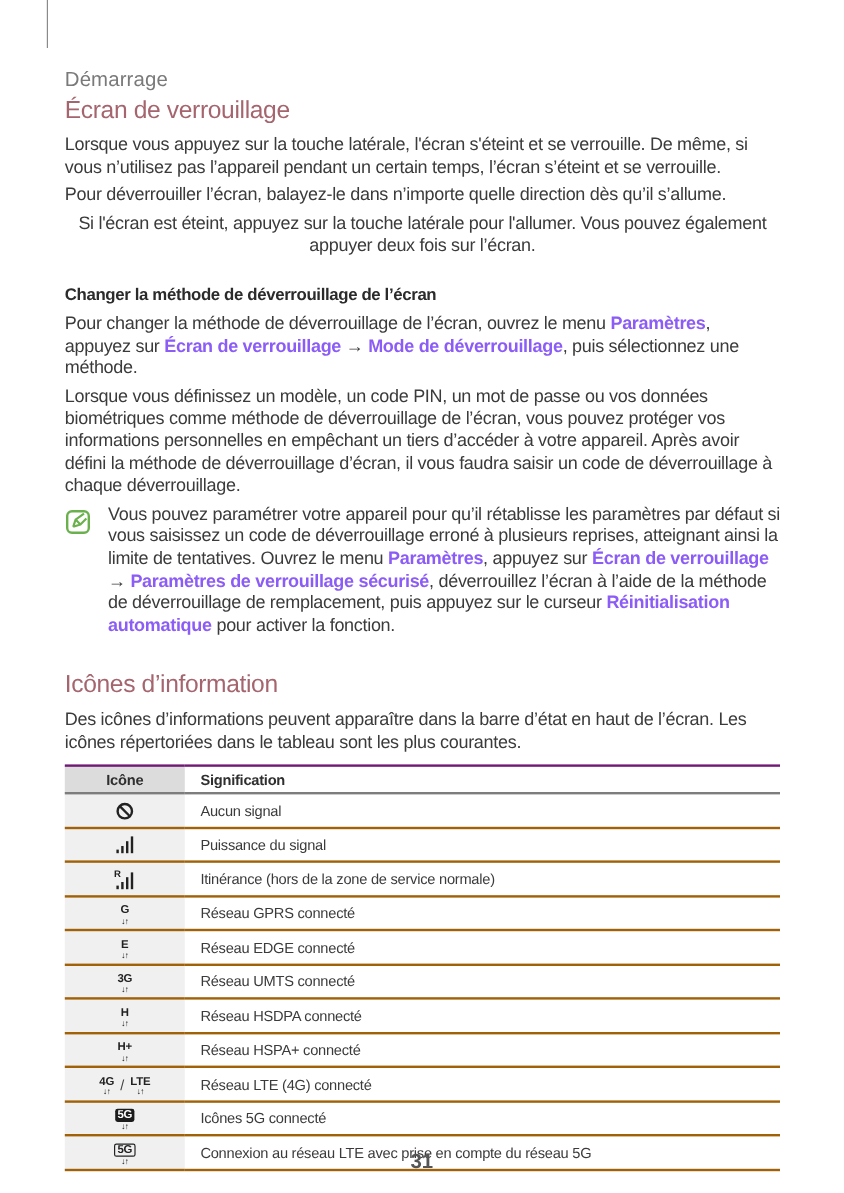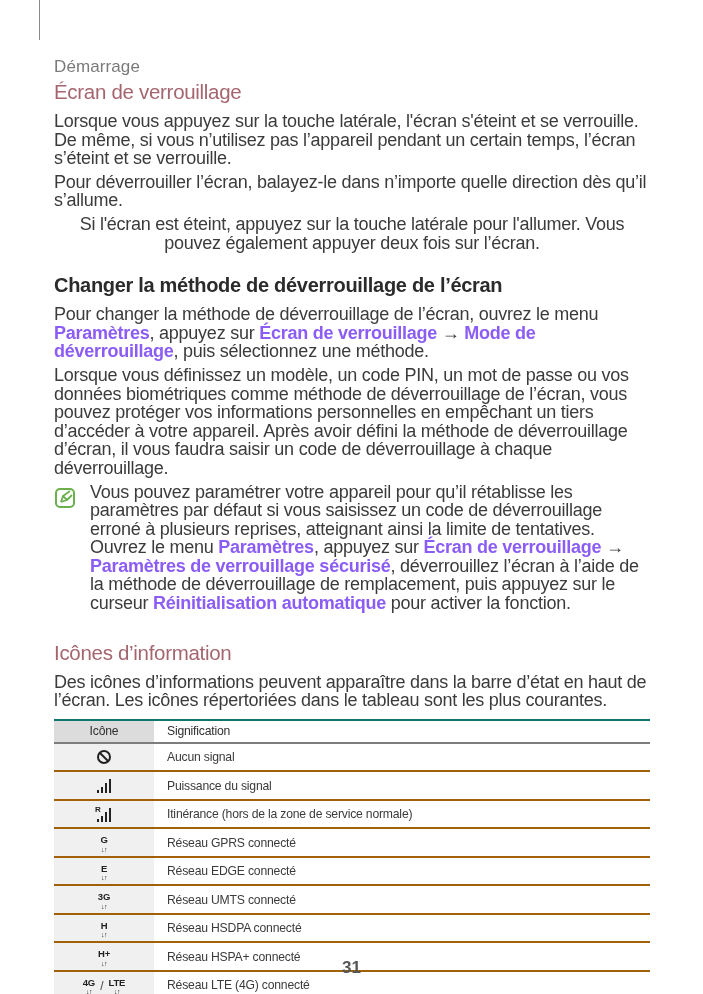--- a/index.html
+++ b/index.html
@@ -2,31 +2,31 @@
 <html><head>
 <meta charset="utf-8">
 <style>
   html, body { margin:0; padding:0; background:#ffffff; }
   body { width:703px; height:994px; position:relative; overflow:hidden;
          font-family:"Liberation Sans", sans-serif; color:#3a3a3a; }
   .vline { position:absolute; left:39px; top:0; width:1px; height:40px; background:#8a8a8a; }
   .chapter { position:absolute; left:54px; top:26px; font-size:17px; color:#7a7a7a; letter-spacing:0.1px;margin-top:31px; }
   .content { position:absolute; left:54px; top:80px; width:596px; }
   h1 { font-size:20.5px; font-weight:normal; color:#a5656e; margin:0 0 8px 0; letter-spacing:-0.3px; font-family:"Liberation Sans", sans-serif; }
-  h2 { font-size:20px; font-weight:bold; color:#2b2b2b; margin:0 0 8px 0; letter-spacing:-0.3px; }
-  p { font-size:18px; line-height:18.6px; margin:0 0 5px 0; letter-spacing:-0.25px; color:#3b3b3b; }
+  h2 { font-size:14px; font-weight:bold; color:#2b2b2b; margin:0 0 8px 0; letter-spacing:-0.3px; }
+  p { font-size:15px; line-height:18.6px; margin:0 0 5px 0; letter-spacing:-0.25px; color:#3b3b3b; }
   p b { color:#8b5cf6; }
   .s1 { margin-bottom:0;text-align:center; }
   .sec2 { margin-top:22px; }
   .note { display:flex; margin-top:4px; }
   .note-icon { width:22px; height:22px; flex:0 0 22px; margin-top:4px; margin-right:14px; }
   .note p { margin:0; }
   .sec3 { margin-top:28px; }
   table { width:596px; border-collapse:collapse; margin-top:9px; font-size:12.2px; letter-spacing:-0.2px; }
-  thead th { border-top:2px solid #0f766e; border-bottom:2px solid #7d7d7d; font-weight:normal; height:21px; padding:0; color:#2f2f2f; }
+  thead th { border-top:2px solid #701a75; border-bottom:2px solid #7d7d7d; font-weight:bold; height:21px; padding:0; color:#2f2f2f; }
   th.c1 { background:#dcdcdc; width:100px; text-align:center; }
   th.c2 { text-align:left; padding-left:13px; }
   td { border-bottom:2px solid #a16207; height:26.5px; padding:0; color:#3b3b3b; }
   td.c1 { background:#f0f0f0; text-align:center; vertical-align:middle; }
   td.c2 { padding-left:13px; }
   .ico { display:inline-block; vertical-align:middle; }
   .net { display:inline-flex; flex-direction:column; align-items:center; line-height:1; font-weight:bold; color:#222; }
   .net .t { font-size:9.5px; }
   .net .a { font-size:7px; letter-spacing:-0.5px; margin-top:1px; }
   .box5g { font-size:9px; font-weight:bold; padding:0 2px; border-radius:2px; line-height:11px; }

